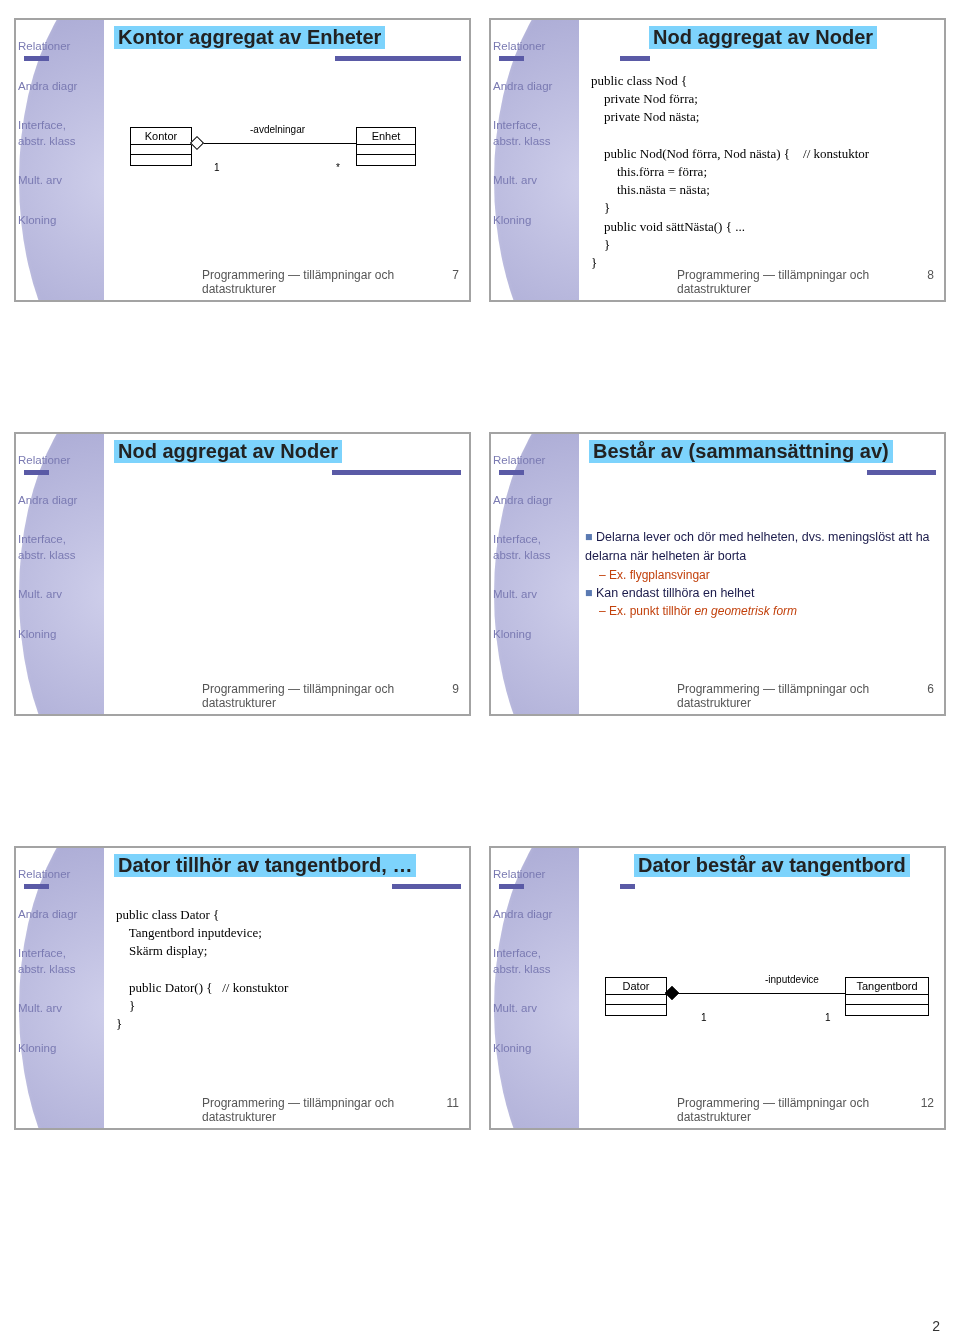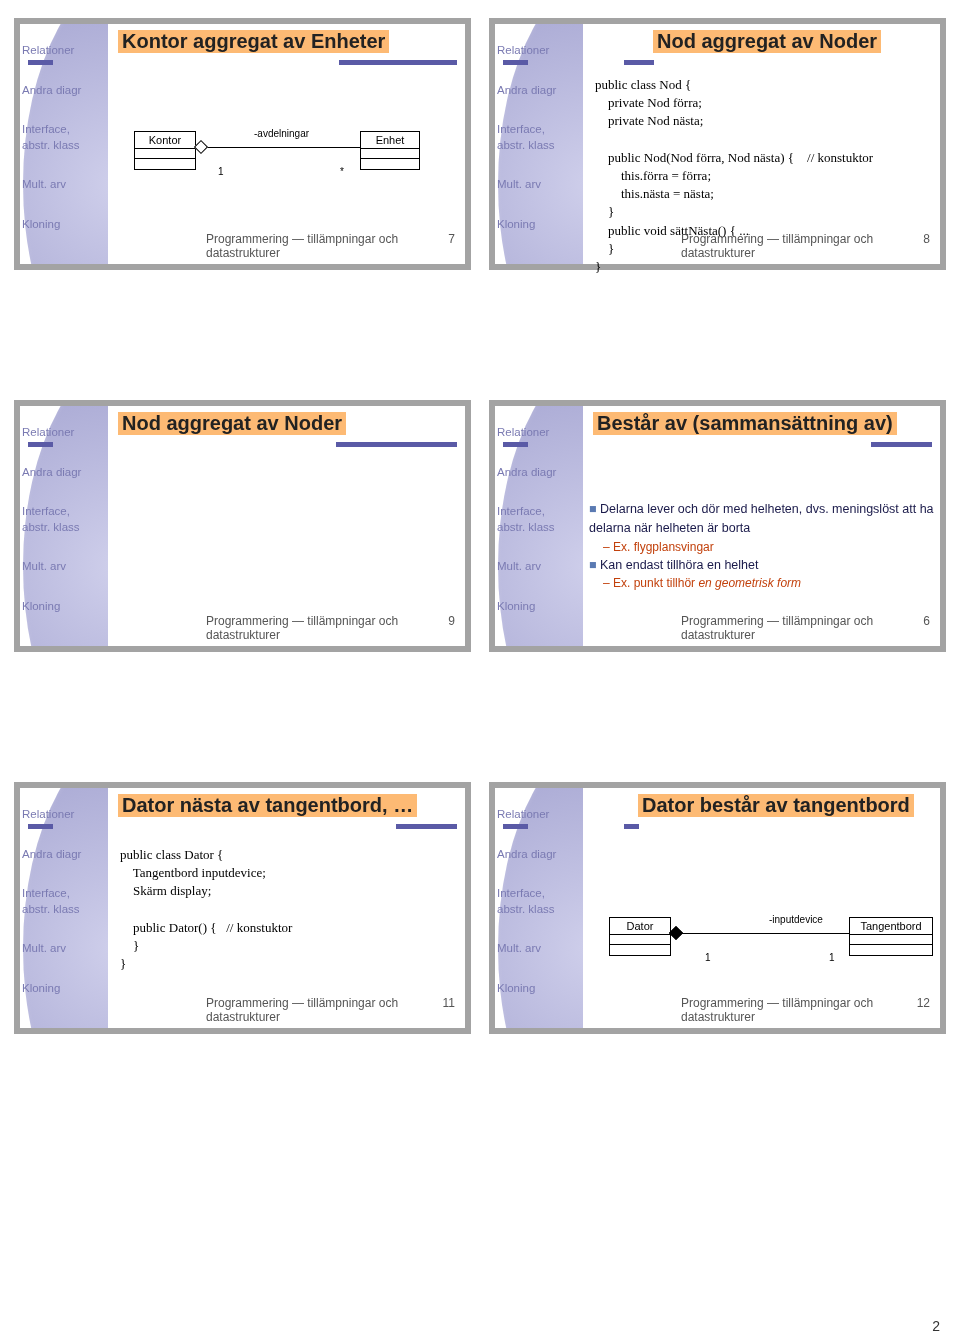--- a/index.html
+++ b/index.html
@@ -16,22 +16,22 @@
     position: relative;
     padding: 18px 14px 30px 14px;
   }
   .grid {
     display: grid;
     grid-template-columns: 1fr 1fr;
     grid-template-rows: repeat(3, 1fr);
     gap: 130px 18px;
   }
   .slide {
-    border: 6px solid #a3a3a3;
-    height: 252px;
+    border: 2px solid #a3a3a3;
+    height: 284px;
     display: flex;
     flex-direction: column;
     position: relative;
     background: #fff;
   }
   .slide-body {
     flex: 1;
     display: flex;
     position: relative;
   }
@@ -86,21 +86,21 @@
   }
   .title-bars .bar {
     position:absolute; height:5px; background:#5a5aa6;
   }
   .title {
     font-size: 20px;
     color: #222;
     margin: 0 0 14px 0;
     position: relative;
     z-index: 4;
-    background: #fdba74;
+    background: #7dd3fc;
     display: inline-block;
     padding: 0 4px;
     font-family: Tahoma, Verdana, sans-serif;
   }
   .main {
     position: absolute;
     left: 6px;
     right: 6px;
     top: 48px;
     bottom: 22px;
@@ -314,21 +314,21 @@
           <div class="sb-item">Interface,
 abstr. klass</div>
           <div class="sb-item">Mult. arv</div>
           <div class="sb-item">Kloning</div>
         </div>
         <div class="content">
           <div class="title-bars">
             <div class="bar" style="left:-88px; width:25px;"></div>
             <div class="bar" style="left:280px; right:0;"></div>
           </div>
-          <h2 class="title">Dator nästa av tangentbord, …</h2>
+          <h2 class="title">Dator tillhör av tangentbord, …</h2>
           <div class="main">
             <div class="code" style="position:absolute; left:6px; top:10px;">public class Dator {
     Tangentbord inputdevice;
     Skärm display;
 
     public Dator() {   // konstuktor
     }
 }</div>
           </div>
           <div class="footer">

